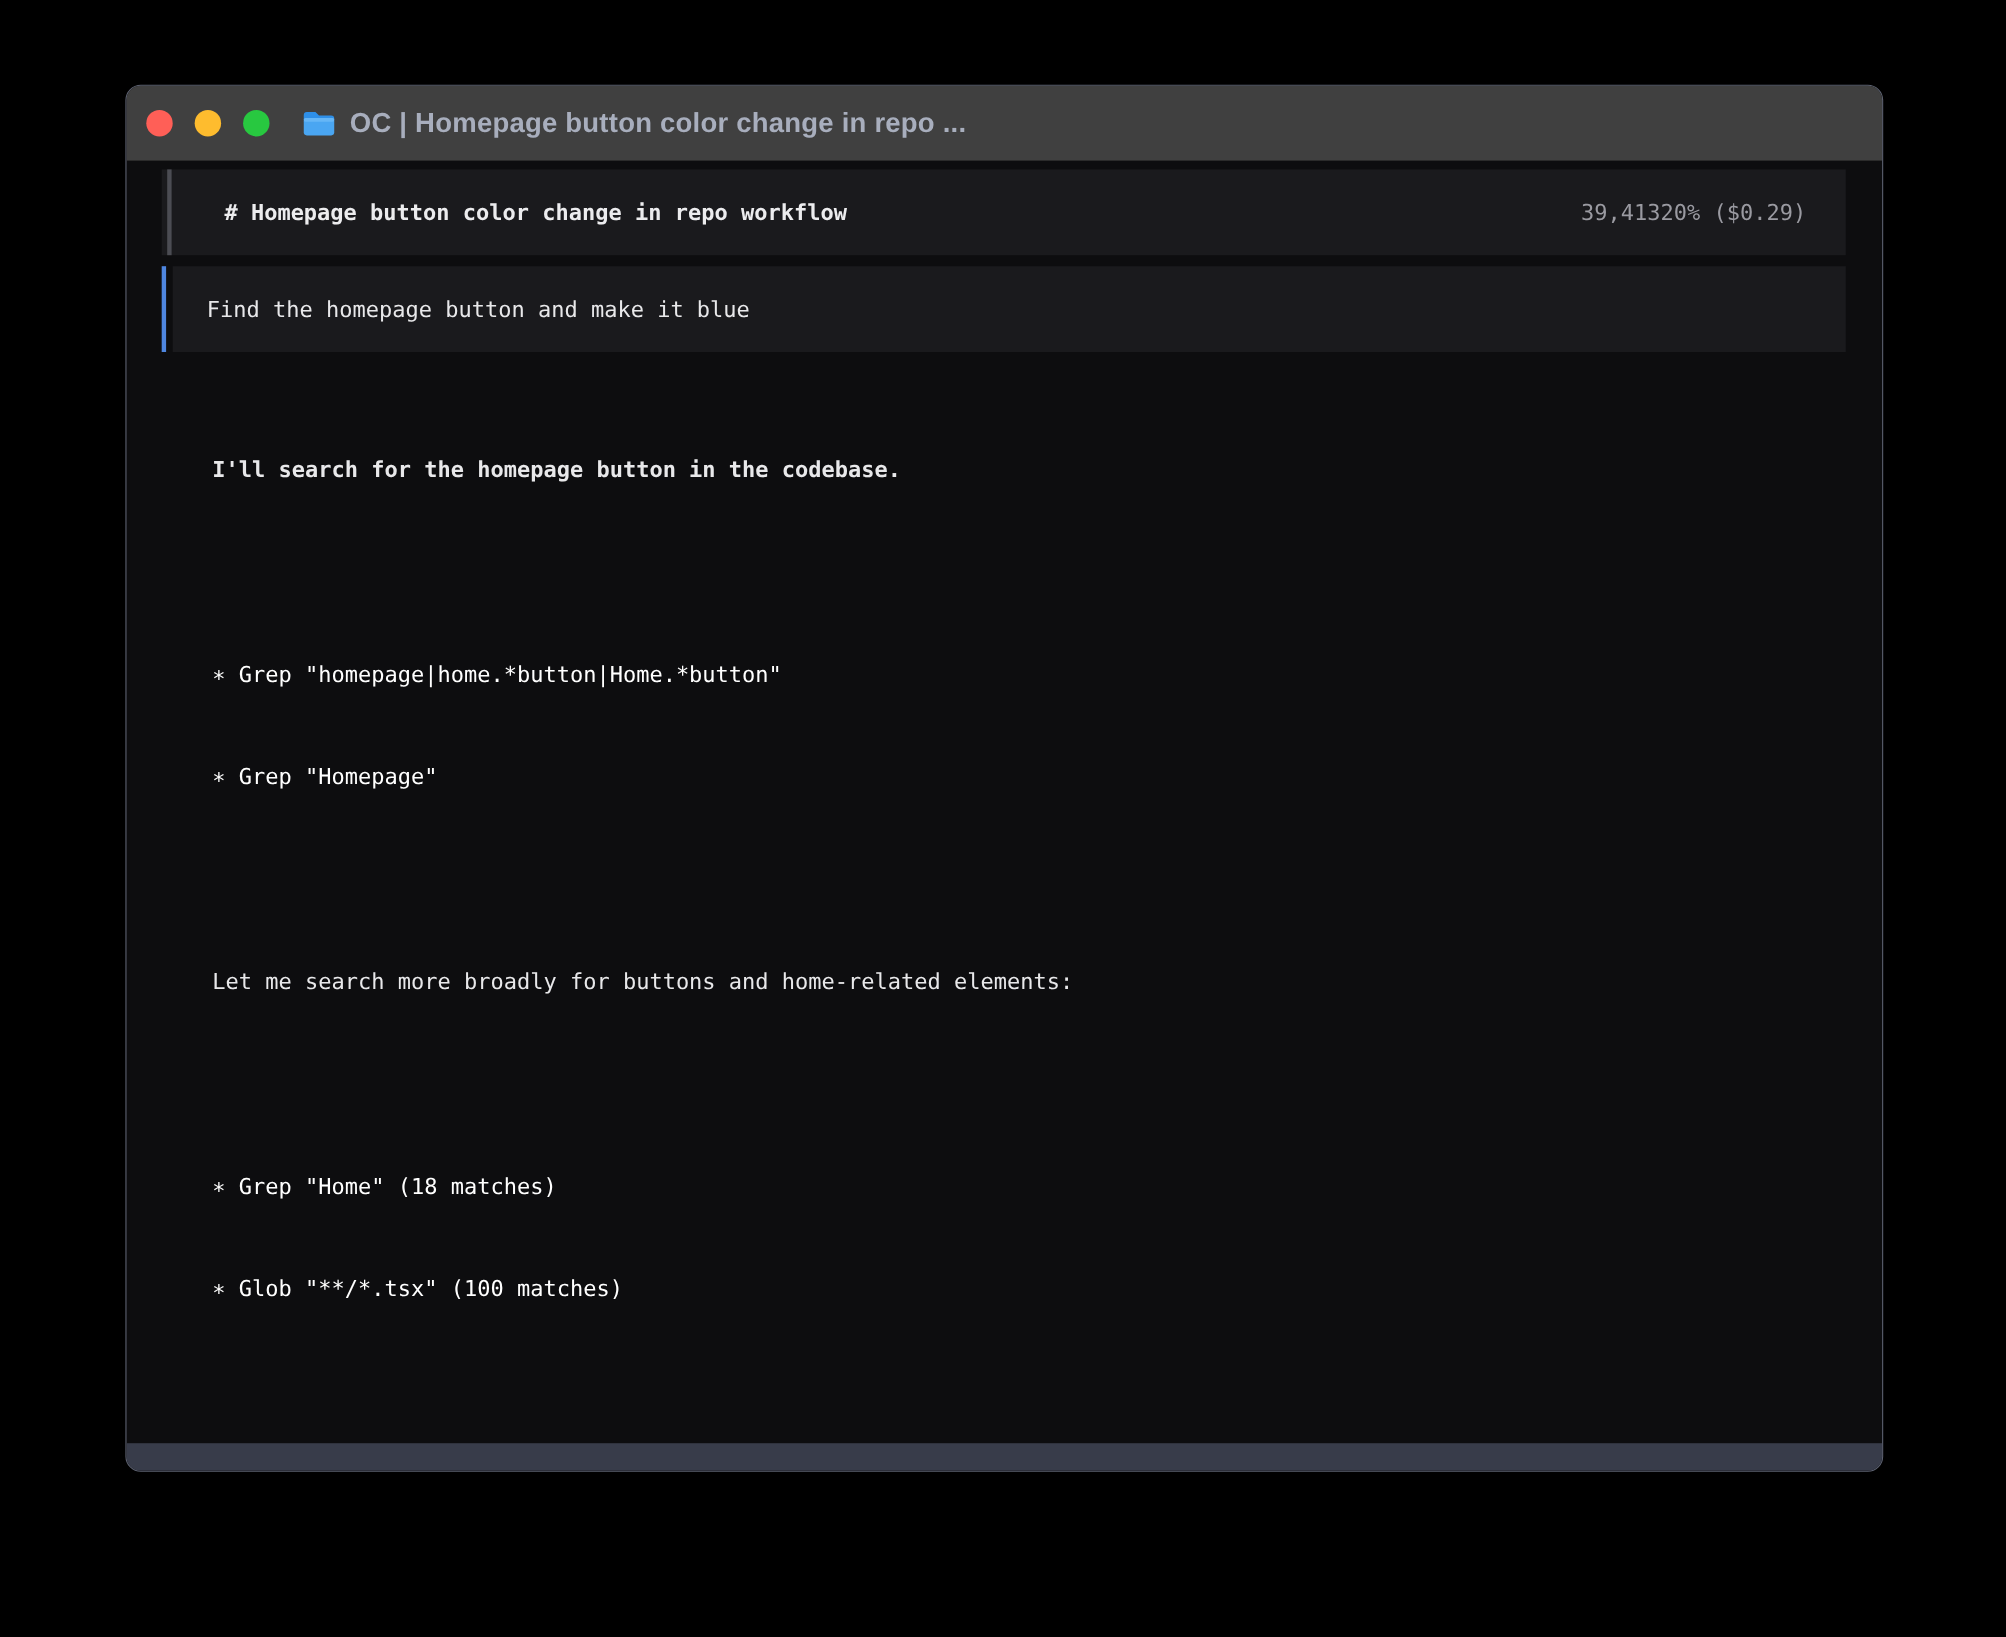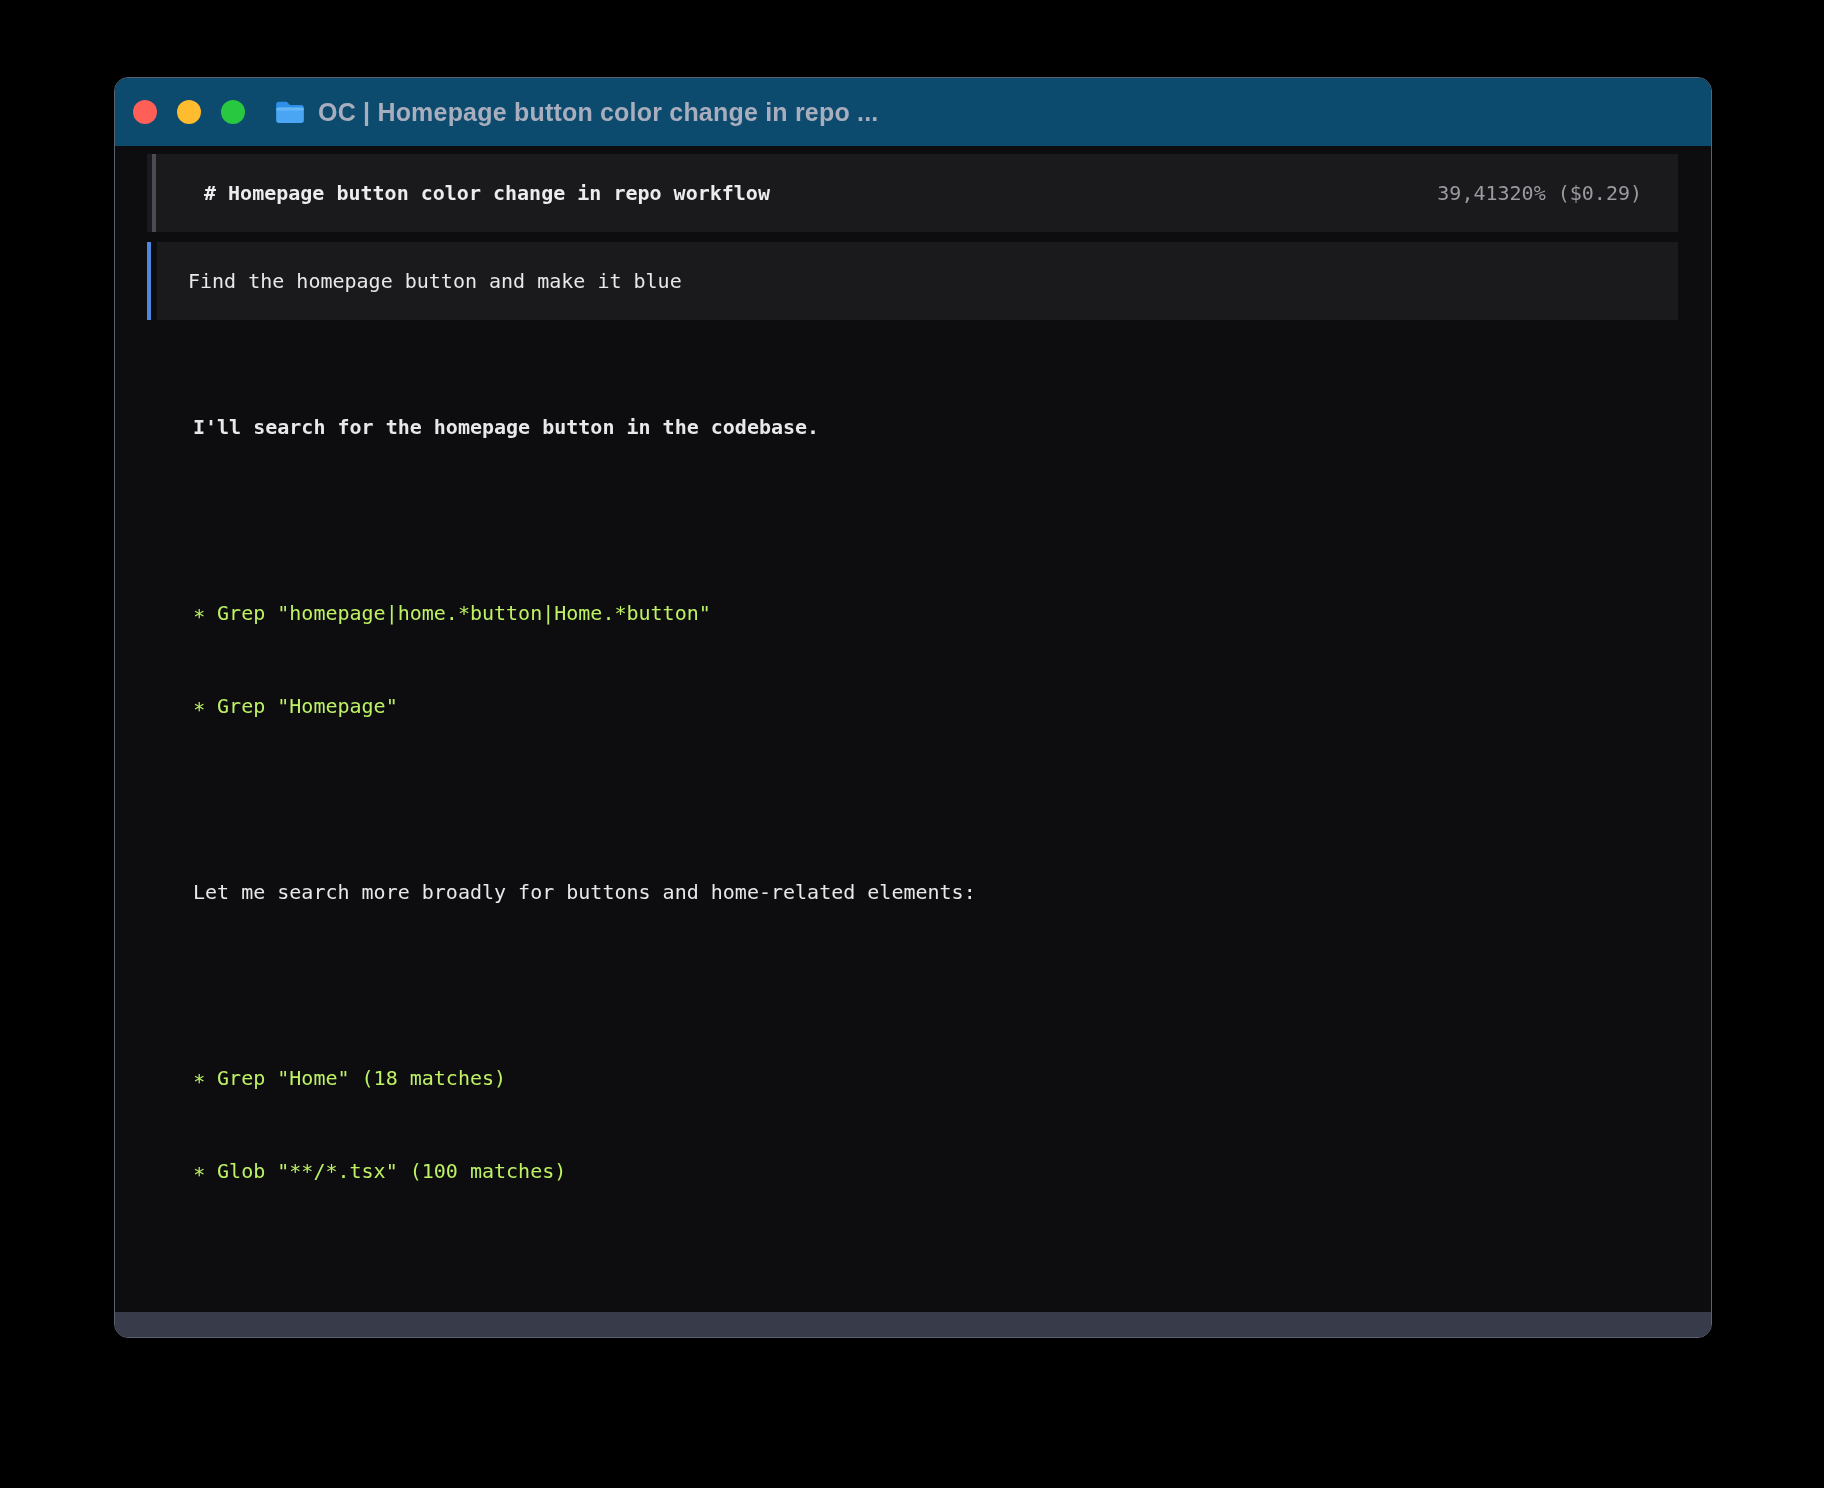--- a/index.html
+++ b/index.html
@@ -8,21 +8,21 @@
     width:1824px; height:1488px; position:relative; overflow:hidden;
     font-family:"DejaVu Sans Mono", monospace;
   }
   .window {
     position:absolute; left:114px; top:77px; width:1598px; height:1261px;
     background:#0d0d0f; border:1px solid #5c6170; border-radius:14px;
     display:flex; flex-direction:column; overflow:hidden;
   }
   
   .titlebar {
-    flex:0 0 68px; background:#0c4a6e; display:flex; align-items:center;
+    flex:0 0 68px; background:#404040; display:flex; align-items:center;
     padding:0 16px;
   }
   .lights { display:flex; align-items:center; gap:20px; padding-left:2px; }
   .light { width:24px; height:24px; border-radius:50%; }
   .light.red { background:#ff5f57; }
   .light.yellow { background:#febc2e; }
   .light.green { background:#28c840; }
   .title-group { display:flex; align-items:center; gap:13px; margin-left:30px; }
   .window-title {
     font-family:"Liberation Sans", sans-serif; font-weight:bold; font-size:25px;
@@ -46,21 +46,21 @@
   .session-stats { margin-left:auto; color:#9a9aa1; display:flex; }
   .user-block { display:flex; flex:0 0 78px; margin-top:10px; }
   .vbar { flex:0 0 4px; background:#4e86e0; }
   .user-bubble {
     flex:1; margin-left:6px; background:#1a1a1d;
     display:flex; align-items:center; padding-left:31px; white-space:pre;
   }
   .transcript { margin:30px 0 0 46px; white-space:pre; }
   .grp { margin-top:31px; }
   .grp.first { margin-top:0;font-weight:bold; }
-  .dim { color:#bef264; }
+  .dim { color:#ffffff; }
   .flex-spacer { flex:1; }
 </style>
 </head>
 <body>
 
 <div class="window">
 
   <div class="titlebar">
     <div class="lights">
       <span class="light red"></span>

